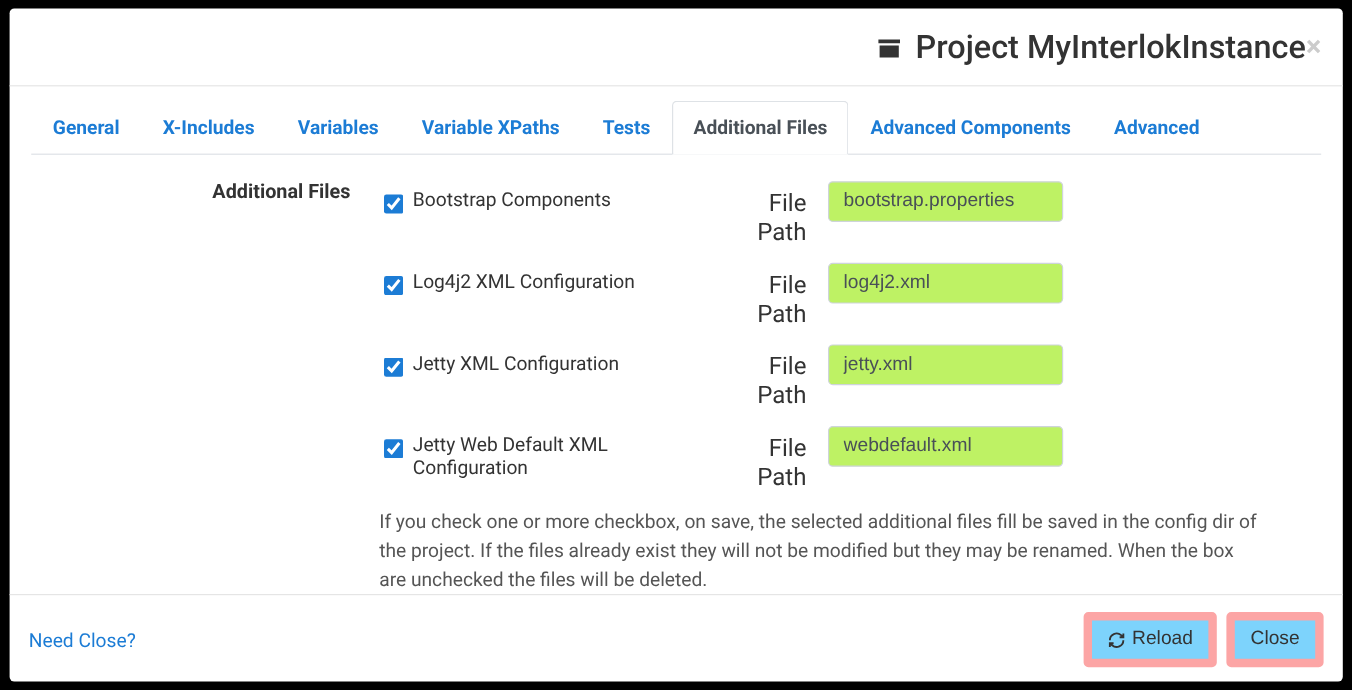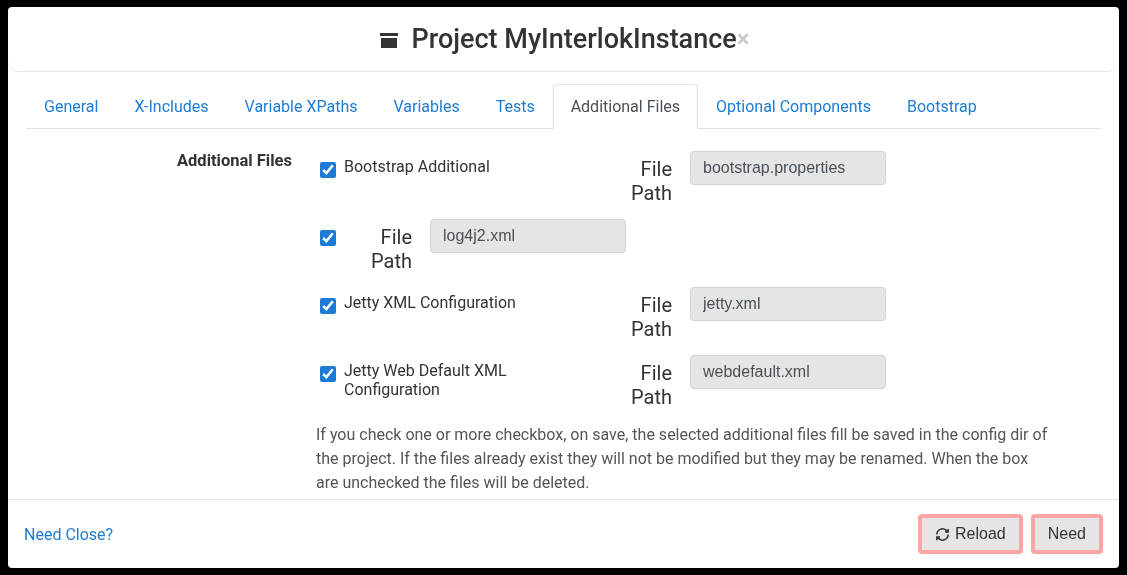--- a/index.html
+++ b/index.html
@@ -16,26 +16,25 @@
     .modal {
       width: 1111px;
       height: 561px;
       background: #fff;
       border-radius: 4px;
       display: flex;
       flex-direction: column;
       position: relative;
     }
     .modal-header {
-      padding: 16px 4px;
+      padding: 16px 18px;
       border-bottom: 1px solid #e5e5e5;
       display: flex;
       align-items: center;
-      justify-content: center;
-      border-radius: 12px;
+      justify-content: flex-end;
     }
     .modal-title {
       font-size: 27px;
       font-weight: 500;
       color: #333;
       margin: 0;
       display: flex;
       align-items: center;
     }
     .project-icon {
@@ -52,20 +51,21 @@
       line-height: 1;
     }
     .modal-body {
       flex: 1;
       padding: 0 18px;
     }
     .tabs {
       display: flex;
       border-bottom: 1px solid #dee2e6;
       margin-top: 12px;
+      font-weight: bold;
     }
     .tab {
       padding: 12px 17px;
       color: #1c7cd5;
       cursor: pointer;
       font-size: 16px;
       border: 1px solid transparent;
       border-top-left-radius: 4px;
       border-top-right-radius: 4px;
       margin-bottom: -1px;
@@ -112,21 +112,21 @@
       padding-top: 6px;
     }
     .input-col {
       width: 196px;
     }
     .text-input {
       width: 100%;
       padding: 7px 12px;
       font-size: 16px;
       color: #495057;
-      background: #e5e5e5;
+      background: #bef264;
       border: 1px solid #ced4da;
       border-radius: 4px;
     }
     .checkbox {
       width: 16px;
       height: 16px;
       accent-color: #1c7cd5;
     }
     .help-text {
       margin-left: 290px;
@@ -150,22 +150,22 @@
       cursor: pointer;
     }
     .footer-buttons {
       display: flex;
       gap: 8px;
     }
     .btn {
       padding: 7px 13px;
       font-size: 16px;
       color: #333;
-      background: #e5e5e5;
-      border: 4px solid #fca5a5;
+      background: #7dd3fc;
+      border: 7px solid #fca5a5;
       border-radius: 4px;
       cursor: pointer;
       display: flex;
       align-items: center;
     }
     .reload-icon {
       width: 15px;
       height: 15px;
       margin-right: 5px;
     }
@@ -185,40 +185,41 @@
       <span>&nbsp;</span>
       <span>MyInterlokInstance</span>
     </div>
     <span class="close-x">×</span>
   </div>
 
   <div class="modal-body">
     <div class="tabs">
       <div class="tab">General</div>
       <div class="tab">X-Includes</div>
+      <div class="tab">Variables</div>
       <div class="tab">Variable XPaths</div>
-      <div class="tab">Variables</div>
       <div class="tab">Tests</div>
       <div class="tab active">Additional Files</div>
-      <div class="tab">Optional Components</div>
-      <div class="tab">Bootstrap</div>
+      <div class="tab">Advanced Components</div>
+      <div class="tab">Advanced</div>
     </div>
 
     <div class="content-area">
       <div class="row">
         <div class="section-label-col">Additional Files</div>
         <div class="check-col"><input type="checkbox" class="checkbox" checked="" style=""></div>
-        <div class="check-label-col">Bootstrap Additional</div>
+        <div class="check-label-col">Bootstrap Components</div>
         <div class="filepath-label-col">File Path</div>
         <div class="input-col"><input type="text" class="text-input" value="bootstrap.properties" style=""></div>
       </div>
 
       <div class="row">
         <div class="section-label-col"></div>
         <div class="check-col"><input type="checkbox" class="checkbox" checked="" style=""></div>
+        <div class="check-label-col">Log4j2 XML Configuration</div>
         <div class="filepath-label-col">File Path</div>
         <div class="input-col"><input type="text" class="text-input" value="log4j2.xml" style=""></div>
       </div>
 
       <div class="row">
         <div class="section-label-col"></div>
         <div class="check-col"><input type="checkbox" class="checkbox" checked="" style=""></div>
         <div class="check-label-col">Jetty XML Configuration</div>
         <div class="filepath-label-col">File Path</div>
         <div class="input-col"><input type="text" class="text-input" value="jetty.xml" style=""></div>
@@ -242,17 +243,17 @@
       <button class="btn">
         <span class="reload-icon">
           <svg viewBox="0 0 24 24" fill="none" stroke="#333" stroke-width="2.5">
             <path d="M3 12a9 9 0 0 1 15-6.7L21 8M21 3v5h-5"></path>
             <path d="M21 12a9 9 0 0 1-15 6.7L3 16M3 21v-5h5"></path>
           </svg>
         </span>
         <span>Reload</span>
       </button>
       <button class="btn">
-        <span>Need</span>
+        <span>Close</span>
       </button>
     </div>
   </div>
 </div>
 
 </body></html>

